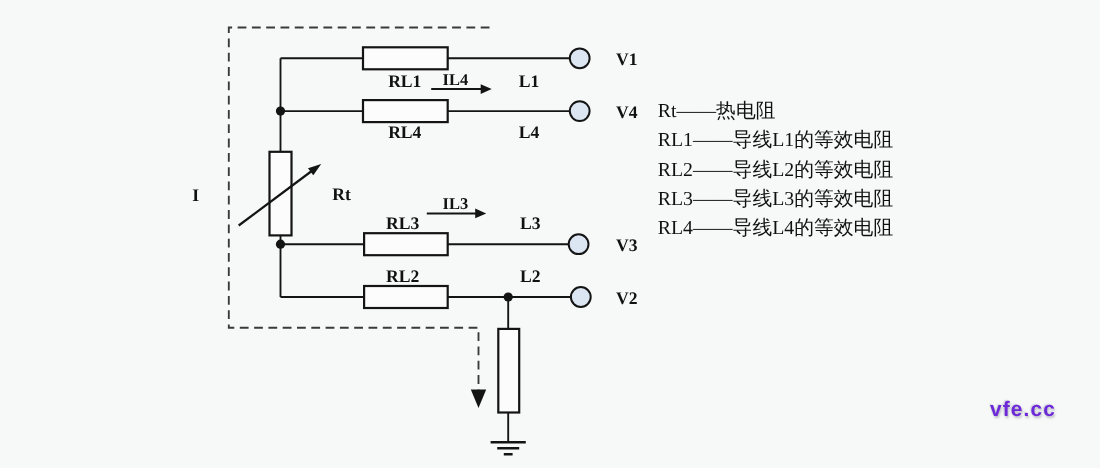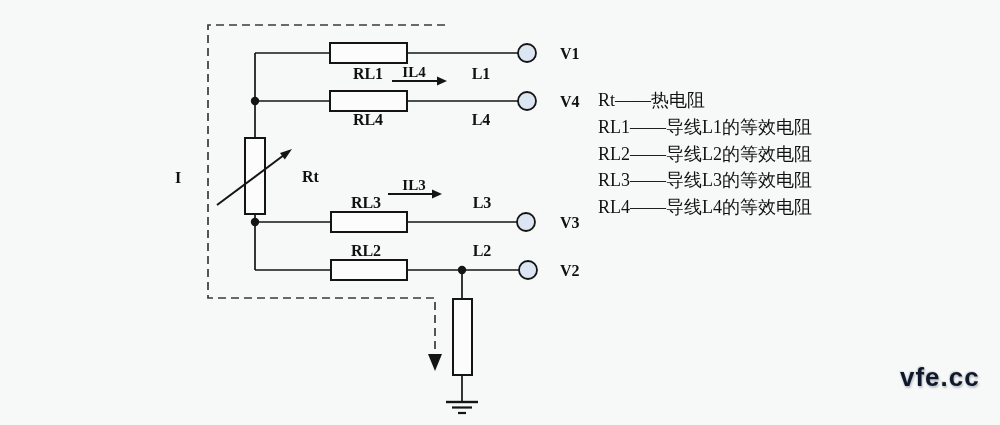--- a/index.html
+++ b/index.html
@@ -29,23 +29,23 @@
   }
   .legend-line {
     font-size: 18px;
     font-weight: normal;
   }
   #watermark {
     position: absolute;
     top: 362px;
     left: 900px;
     font-family: "Liberation Sans", sans-serif;
-    font-size: 26px;
+    font-size: 19px;
     font-weight: bold;
-    color: #0f172a;
+    color: #6d28d9;
     text-shadow: 1px 2px 2px rgba(155, 160, 168, 0.65), -1px -1px 1px rgba(210, 214, 218, 0.9);
     letter-spacing: 1px;
     user-select: none;
   }
 </style>
 </head>
 <body>
 
 <div id="stage">
   <svg width="1000" height="425" viewBox="0 0 1000 425">

